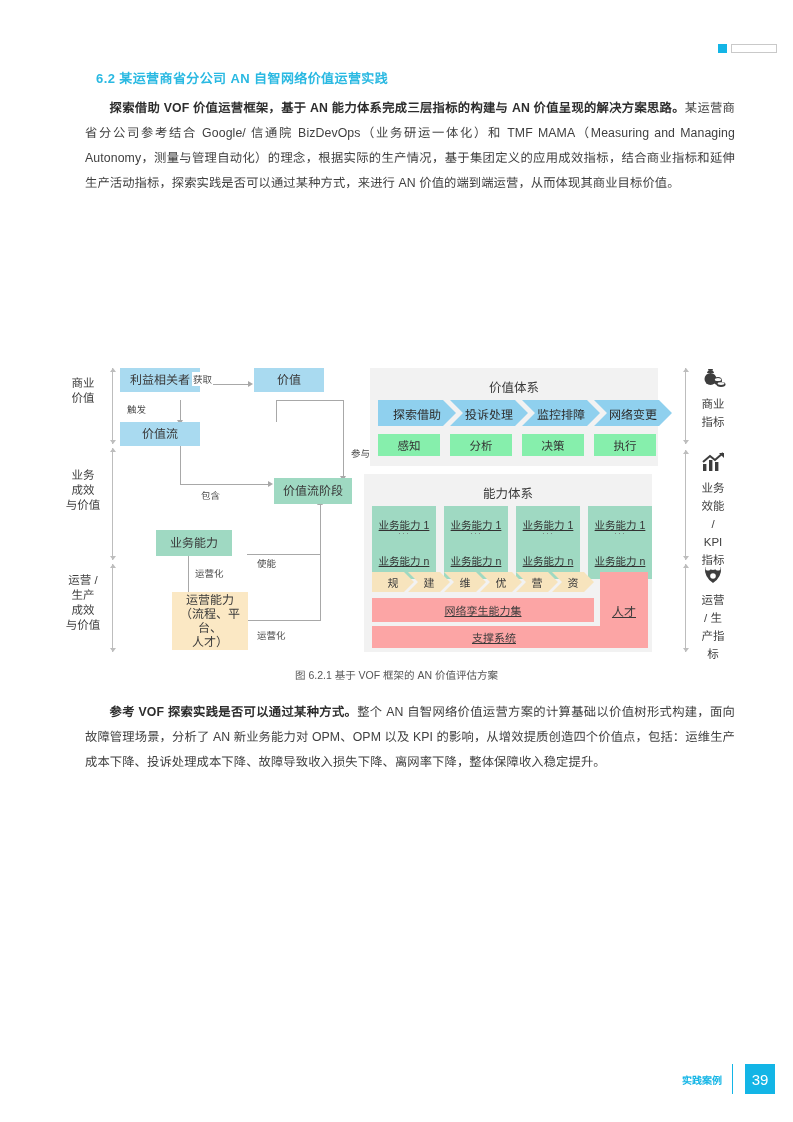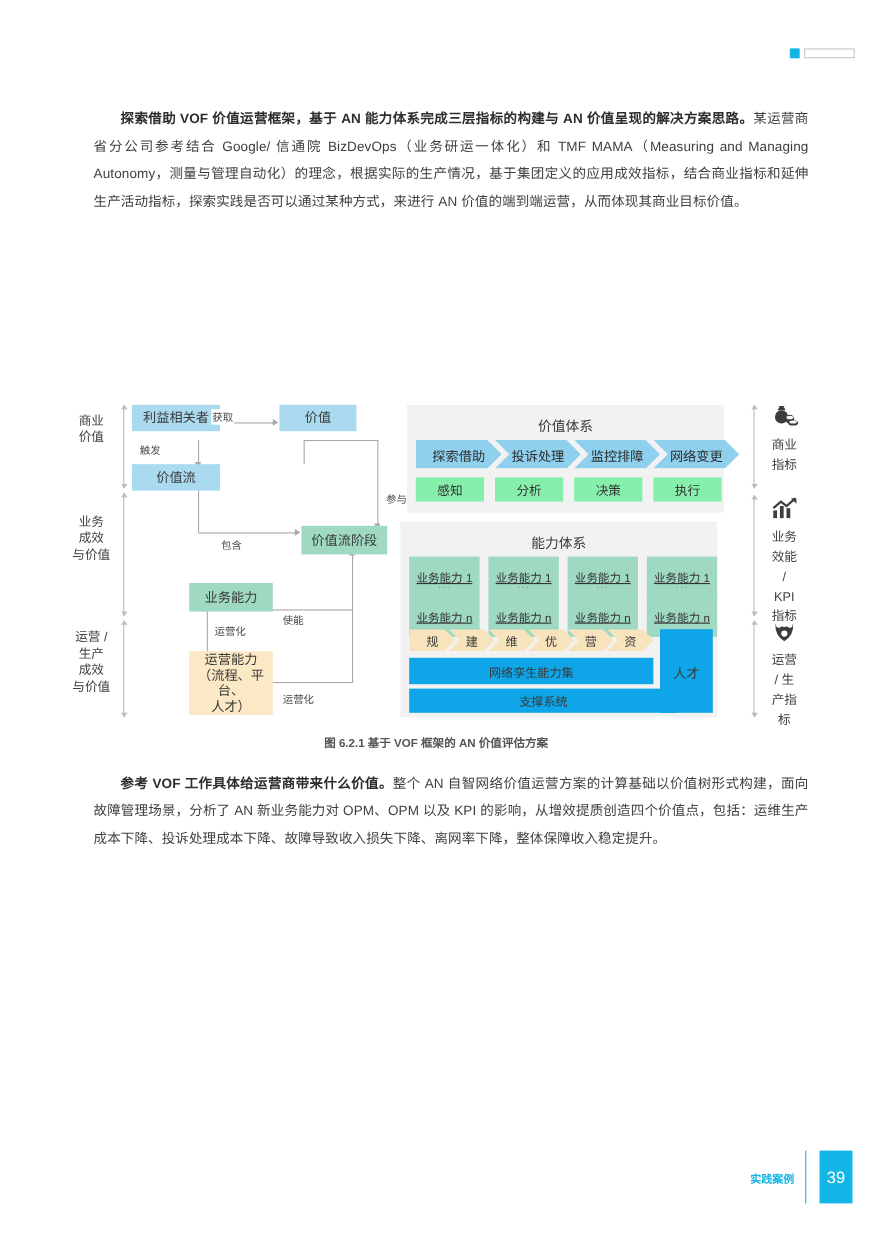--- a/index.html
+++ b/index.html
@@ -119,72 +119,73 @@
     letter-spacing: 1px;
   }
   .ochev {
     position: absolute; height: 20px; background: #f7e4bd;
     display: flex; align-items: center; justify-content: center;
     font-size: 11px; color: #3a3a3a;
     clip-path: polygon(0 0, calc(100% - 10px) 0, 100% 50%, calc(100% - 10px) 100%, 0 100%, 10px 50%);
   }
   .ochev.first { clip-path: polygon(0 0, calc(100% - 10px) 0, 100% 50%, calc(100% - 10px) 100%, 0 100%); }
   .obar {
-    position: absolute; background: #0ea5e9;
-    display: flex; align-items: center; justify-content: center;
-    font-size: 11px; color: #3a3a3a;
+    position: absolute; background: #fca5a5;
+    display: flex; align-items: center; justify-content: center;
+    font-size: 11px; color: #3a3a3a; text-decoration: underline;
   }
 
   
   .icon-col { position: absolute; right: 0; top: 0; width: 52px; height: 300px; }
   .icon-item { position: absolute; width: 44px; left: 8px; text-align: center; }
   .icon-glyph { display: block; margin: 0 auto 2px; }
   .icon-text { font-size: 11.5px; line-height: 14px; color: #3f3f3f; }
   .raxis {
     position: absolute; left: 2px; width: 1px; background: #bdbdbd;
   }
   .raxis::before, .raxis::after {
     content: ''; position: absolute; left: -2.5px; width: 0; height: 0;
     border-left: 3px solid transparent; border-right: 3px solid transparent;
   }
   .raxis::before { top: 0; border-bottom: 4px solid #bdbdbd; }
   .raxis::after { bottom: 0; border-top: 4px solid #bdbdbd; }
 
   
   .caption {
     position: absolute; top: 667px; left: 0; right: 0; text-align: center;
-    font-size: 10.5px; color: #555; font-weight: bold;
+    font-size: 10.5px; color: #555;
   }
 
   
   .footer { position: absolute; bottom: 28px; right: 18px; display: flex; align-items: stretch; }
   .footer-label {
     font-size: 10px; color: #13b5e6; font-weight: bold;
     display: flex; align-items: center; padding-right: 10px;
     border-right: 1px solid #13b5e6;
   }
   .footer-page {
-    width: 30px; height: 48px; background: #13b5e6; color: #fff;
+    width: 30px; height: 30px; background: #13b5e6; color: #fff;
     font-size: 15px; display: flex; align-items: center; justify-content: center;
     margin-left: 12px;
     text-align: center;
   }
 </style>
 </head>
 <body>
 
 <div class="page">
 
   <div class="header">
     <span class="header-deco">
       <span class="header-square"></span>
       <span class="header-bar"></span>
     </span>
   </div>
 
+  <div class="section-heading">6.2 某运营商省分公司 AN 自智网络价值运营实践</div>
 
   <div class="content">
     <p class="body"><b>探索借助 VOF 价值运营框架，基于 AN 能力体系完成三层指标的构建与 AN 价值呈现的解决方案思路。</b><span>某运营商省分公司参考结合 Google/ 信通院 BizDevOps（业务研运一体化）和 TMF MAMA（Measuring and Managing Autonomy，测量与管理自动化）的理念，根据实际的生产情况，基于集团定义的应用成效指标，结合商业指标和延伸生产活动指标，探索实践是否可以通过某种方式，来进行 AN 价值的端到端运营，从而体现其商业目标价值。</span></p>
   </div>
 
   <div class="figure">
     <div class="fig-inner">
 
       <div class="axis-col">
         <div class="axis-label" style="top:18px;">商业<br>价值</div>
@@ -218,21 +219,21 @@
       <div class="ln ln-v" style="left:128px; top:190px; height:44px;"></div>
       <div class="arrow-u" style="left:124.5px; top:186px;"></div>
 
       <div class="ln ln-h" style="left:186px; top:262px; width:75px;"></div>
       <div class="ln ln-v" style="left:260px; top:196px; height:66px;"></div>
 
       <div class="fbox c-blue" style="left:60px;  top:10px;  width:80px; height:24px;">利益相关者</div>
       <div class="fbox c-blue" style="left:194px; top:10px;  width:70px; height:24px;">价值</div>
       <div class="fbox c-blue" style="left:60px;  top:64px;  width:80px; height:24px;">价值流</div>
       <div class="fbox c-green" style="left:214px; top:120px; width:78px; height:26px;">价值流阶段</div>
-      <div class="fbox c-green" style="left:112px; top:172px; width:76px; height:26px;text-align:right;">业务能力</div>
+      <div class="fbox c-green" style="left:96px; top:172px; width:76px; height:26px;text-align:right;">业务能力</div>
       <div class="fbox c-oran" style="left:112px; top:234px; width:76px; height:58px;">运营能力<br>（流程、平台、<br>人才）</div>
 
       <div class="ln-label" style="left:132px; top:14px;">获取</div>
       <div class="ln-label" style="left:66px;  top:44px;">触发</div>
       <div class="ln-label" style="left:290px; top:88px;">参与</div>
       <div class="ln-label" style="left:140px; top:130px;">包含</div>
       <div class="ln-label" style="left:196px; top:198px;">使能</div>
       <div class="ln-label" style="left:134px; top:208px;">运营化</div>
       <div class="ln-label" style="left:196px; top:270px;">运营化</div>
 
@@ -324,21 +325,21 @@
           <span class="icon-text">运营<br>/ 生<br>产指<br>标</span>
         </div>
       </div>
 
     </div>
   </div>
 
   <div class="caption">图 6.2.1 基于 VOF 框架的 AN 价值评估方案</div>
 
   <div class="content" style="top:700px;">
-    <p class="body"><b>参考 VOF 工作具体给运营商带来什么价值。</b><span>整个 AN 自智网络价值运营方案的计算基础以价值树形式构建，面向故障管理场景，分析了 AN 新业务能力对 OPM、OPM 以及 KPI 的影响，从增效提质创造四个价值点，包括：运维生产成本下降、投诉处理成本下降、故障导致收入损失下降、离网率下降，整体保障收入稳定提升。</span></p>
+    <p class="body"><b>参考 VOF 探索实践是否可以通过某种方式。</b><span>整个 AN 自智网络价值运营方案的计算基础以价值树形式构建，面向故障管理场景，分析了 AN 新业务能力对 OPM、OPM 以及 KPI 的影响，从增效提质创造四个价值点，包括：运维生产成本下降、投诉处理成本下降、故障导致收入损失下降、离网率下降，整体保障收入稳定提升。</span></p>
   </div>
 
   <div class="footer">
     <span class="footer-label">实践案例</span>
     <span class="footer-page">39</span>
   </div>
 
 </div>
 
 </body></html>

